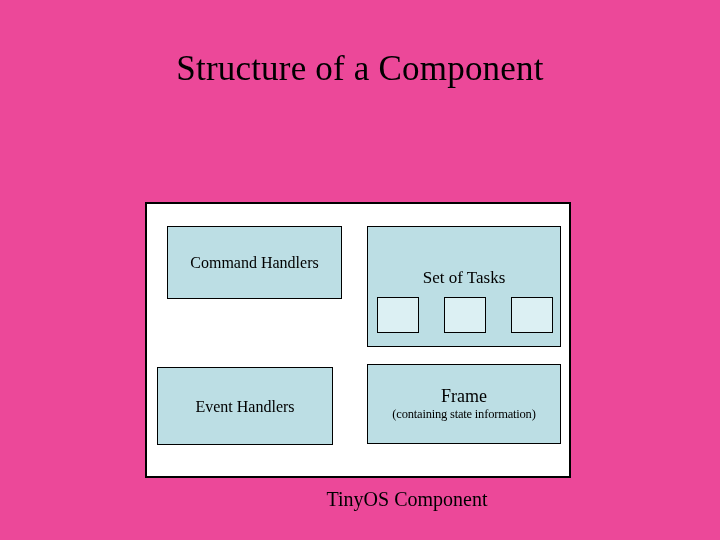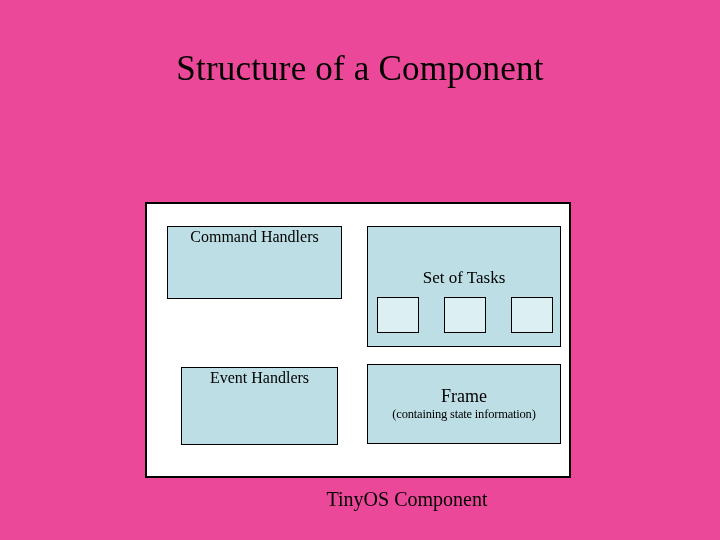--- a/index.html
+++ b/index.html
@@ -54,21 +54,21 @@
 
   
   .block {
     position: absolute;
     box-sizing: border-box;
     border: 1px solid #000000;
     background: #bcdee4;
     display: flex;
     flex-direction: column;
     align-items: center;
-    justify-content: flex-start;
+    justify-content: center;
   }
 
   .block-label {
     font-size: 16px;
     line-height: 19px;
     text-align: center;
     white-space: nowrap;
     color: #000000;
   }
 
@@ -114,23 +114,23 @@
   .task-box {
     width: 42px;
     height: 36px;
     box-sizing: border-box;
     border: 1px solid #000000;
     background: #dcf0f3;
   }
 
   
   #event-handlers {
-    left: 34px;
+    left: 10px;
     top: 163px;
-    width: 157px;
+    width: 176px;
     height: 78px;
   }
 
   
   #frame-block {
     left: 220px;
     top: 160px;
     width: 194px;
     height: 80px;
     justify-content: center;

